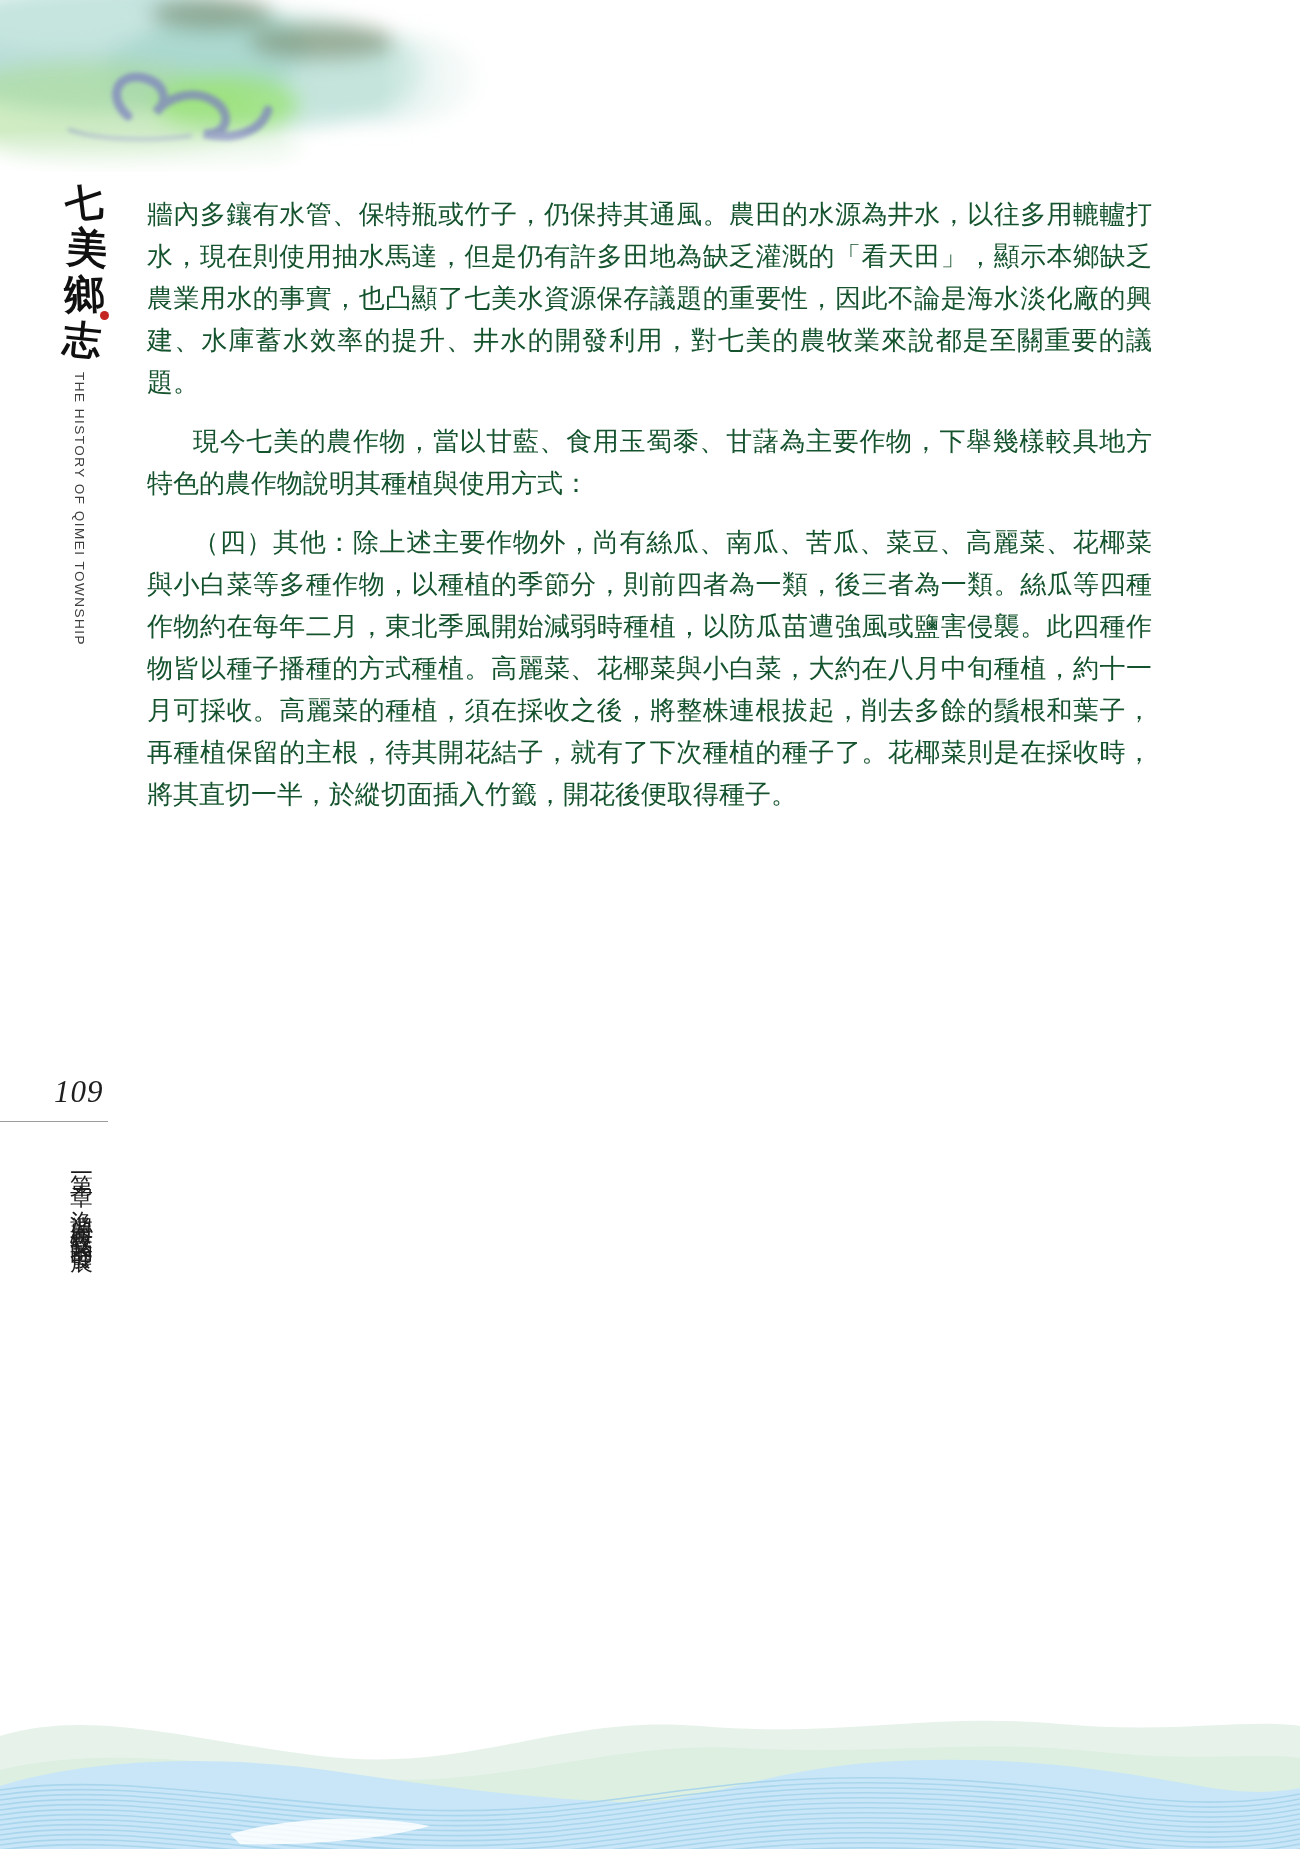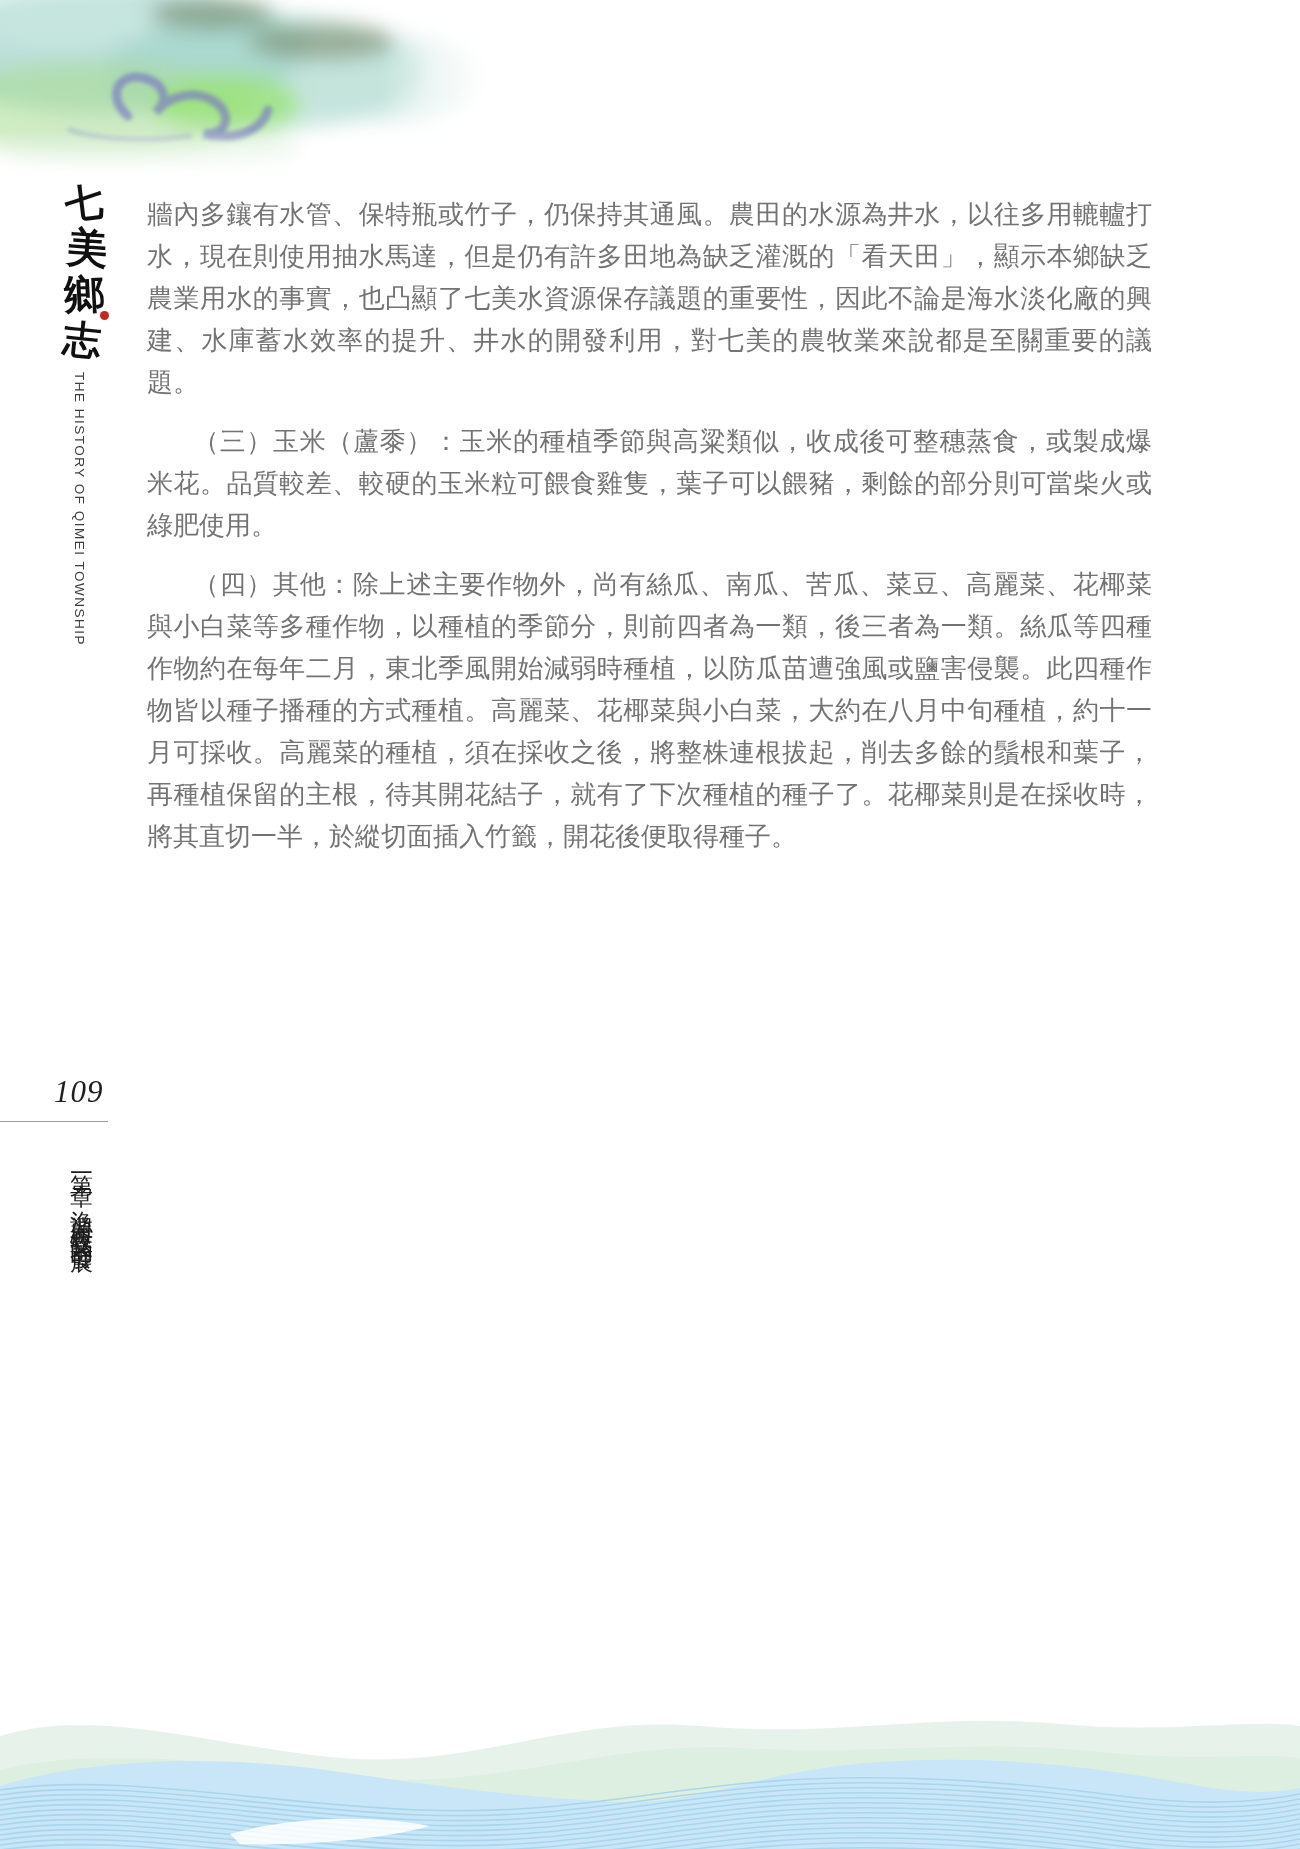--- a/index.html
+++ b/index.html
@@ -49,21 +49,21 @@
   }
   .chapter div{
     writing-mode:vertical-rl;text-orientation:upright;
     font-size:23px;letter-spacing:5px;line-height:1;
   }
 
   
   .body-text{
     position:absolute;left:147px;top:194px;width:1005px;
     font-size:26px;line-height:42px;text-align:justify;
-    color:#737373;
+    color:#14532d;
   }
   .body-text p{margin:0 0 17px 0;text-indent:46px;}
   .body-text p.cont{text-indent:0;}
 
   
   .art-bottom{position:absolute;left:0;bottom:0;width:1300px;height:175px;pointer-events:none;}
 </style>
 </head>
 <body>
 
@@ -118,21 +118,21 @@
   <div class="page-num">109</div>
   <div class="page-rule"></div>
 
   <div class="chapter">
     <div>第一章</div>
     <div>漁業與農牧業的發展</div>
   </div>
 
   <div class="body-text">
     <p class="cont">牆內多鑲有水管、保特瓶或竹子，仍保持其通風。農田的水源為井水，以往多用轆轤打水，現在則使用抽水馬達，但是仍有許多田地為缺乏灌溉的「看天田」，顯示本鄉缺乏農業用水的事實，也凸顯了七美水資源保存議題的重要性，因此不論是海水淡化廠的興建、水庫蓄水效率的提升、井水的開發利用，對七美的農牧業來說都是至關重要的議題。</p>
-    <p>（三）玉米（蘆黍）：玉米的種植季節與高粱類似，收成後可整穗蒸食，或製成爆米花。品質較差、較硬的玉米粒可餵食雞隻，葉子可以餵豬，剩餘的部分則可當柴火或綠肥使用。</p>
+    <p>現今七美的農作物，當以甘藍、食用玉蜀黍、甘藷為主要作物，下舉幾樣較具地方特色的農作物說明其種植與使用方式：</p>
     <p>（四）其他：除上述主要作物外，尚有絲瓜、南瓜、苦瓜、菜豆、高麗菜、花椰菜與小白菜等多種作物，以種植的季節分，則前四者為一類，後三者為一類。絲瓜等四種作物約在每年二月，東北季風開始減弱時種植，以防瓜苗遭強風或鹽害侵襲。此四種作物皆以種子播種的方式種植。高麗菜、花椰菜與小白菜，大約在八月中旬種植，約十一月可採收。高麗菜的種植，須在採收之後，將整株連根拔起，削去多餘的鬚根和葉子，再種植保留的主根，待其開花結子，就有了下次種植的種子了。花椰菜則是在採收時，將其直切一半，於縱切面插入竹籤，開花後便取得種子。</p>
   </div>
 
   <svg class="art-bottom" viewBox="0 0 1300 175" preserveAspectRatio="none" aria-hidden="true">
     <defs>
       <path id="wl" d="M0,0 C120,-18 260,14 420,20 C560,25 640,2 760,-8 C880,-18 1000,-10 1120,6 C1200,16 1260,12 1300,4" fill="none" stroke="#a6d4ec" stroke-width="1.7"></path>
     </defs>
 
     <path d="M0,62 C90,34 190,66 320,82 C470,100 560,40 700,52 C840,64 930,38 1060,50 C1170,60 1250,44 1300,52 L1300,175 L0,175 Z" fill="#e7f3ea"></path>
     <path d="M0,96 C110,70 230,92 360,104 C500,116 610,66 740,74 C880,82 970,64 1100,78 C1200,88 1260,78 1300,84 L1300,175 L0,175 Z" fill="#d9edde" opacity="0.85"></path>

